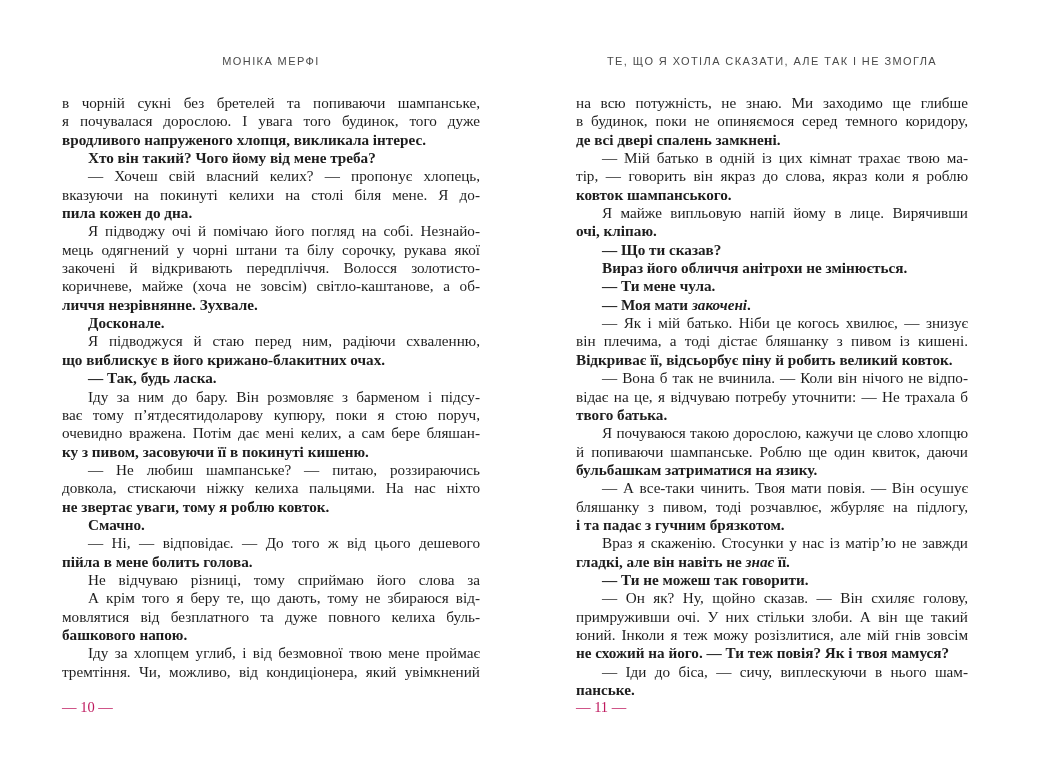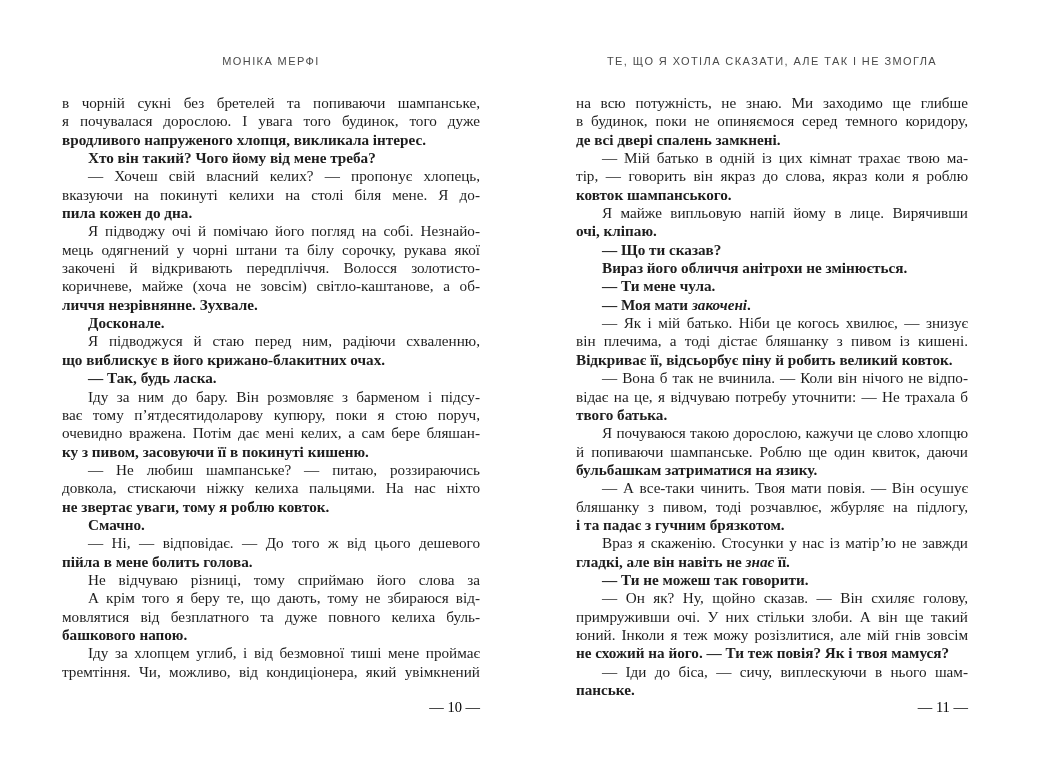--- a/index.html
+++ b/index.html
@@ -25,22 +25,22 @@
   .line{
     font-size:15.2px;line-height:18.35px;height:18.35px;
     text-align:justify;text-align-last:justify;
     white-space:normal;
   }
   .line.ind{text-indent:26px;}
   .line.end{text-align:left;text-align-last:left;font-weight:bold;}
   .line i{font-style:italic;}
   .page-number{
     position:absolute;top:699px;left:0;width:100%;
-    text-align:right;
-    font-size:14.5px;color:#000000;
+    text-align:left;
+    font-size:14.5px;color:#be185d;
     font-family:"Liberation Serif", serif;
   }
 </style>
 </head>
 <body>
 
 <div class="page page-left">
   <div class="running-header">МОНІКА МЕРФІ</div>
   <div class="text-block">
       <div class="line">в чорній сукні без бретелей та попиваючи шампанське,</div>
@@ -66,21 +66,21 @@
       <div class="line ind">— Не любиш шампанське? — питаю, роззираючись</div>
       <div class="line">довкола, стискаючи ніжку келиха пальцями. На нас ніхто</div>
       <div class="line end">не звертає уваги, тому я роблю ковток.</div>
       <div class="line ind end">Смачно.</div>
       <div class="line ind">— Ні, — відповідає. — До того ж від цього дешевого</div>
       <div class="line end">пійла в мене болить голова.</div>
       <div class="line ind">Не відчуваю різниці, тому сприймаю його слова за</div>
       <div class="line ind">А крім того я беру те, що дають, тому не збираюся від-</div>
       <div class="line">мовлятися від безплатного та дуже повного келиха буль-</div>
       <div class="line end">башкового напою.</div>
-      <div class="line ind">Іду за хлопцем углиб, і від безмовної тиші мене проймає</div>
+      <div class="line ind">Іду за хлопцем углиб, і від безмовної твою мене проймає</div>
       <div class="line">тремтіння. Чи, можливо, від кондиціонера, який увімкнений</div>
     </div>
   <div class="page-number">— 10 —</div>
 </div>
 
 <div class="page page-right">
   <div class="running-header">ТЕ, ЩО Я ХОТІЛА СКАЗАТИ, АЛЕ ТАК І НЕ ЗМОГЛА</div>
   <div class="text-block">
       <div class="line">на всю потужність, не знаю. Ми заходимо ще глибше</div>
       <div class="line">в будинок, поки не опиняємося серед темного коридору,</div>

